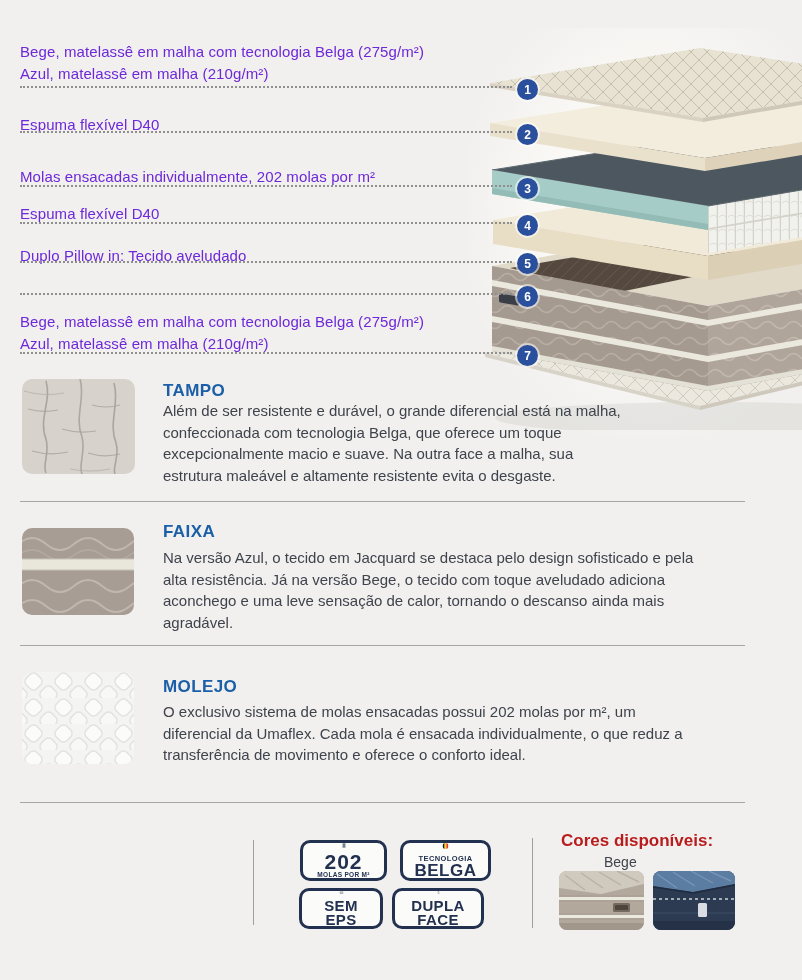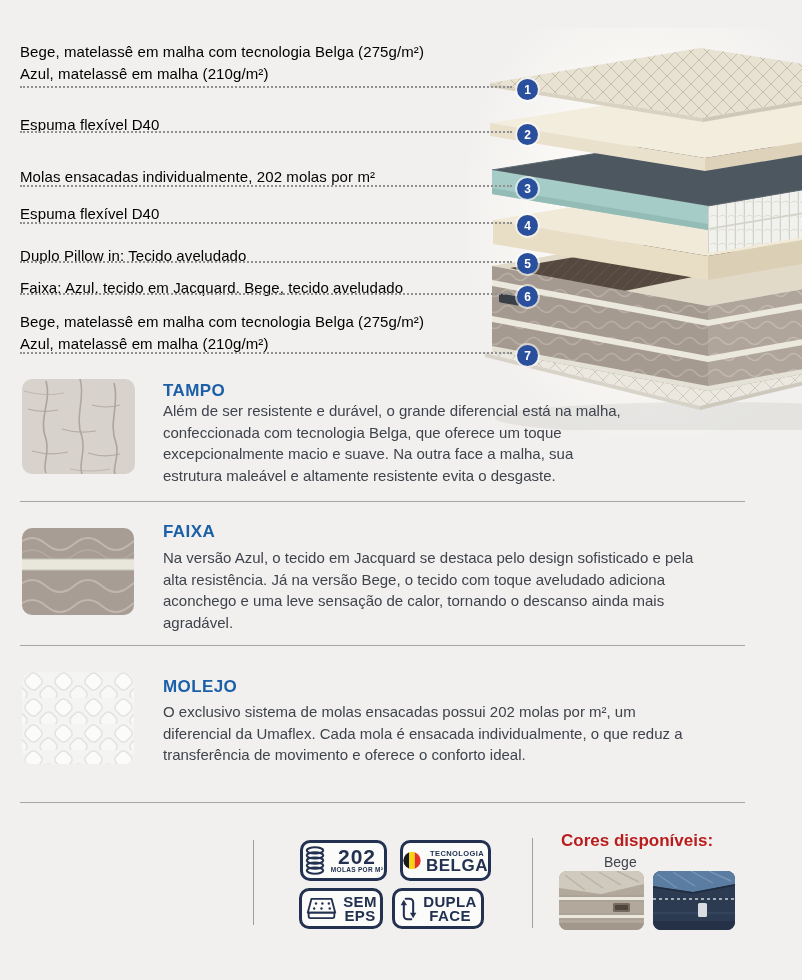--- a/index.html
+++ b/index.html
@@ -6,21 +6,21 @@
   .page{
     position:relative;width:802px;height:980px;overflow:hidden;
     background:#f1f0ee;
     font-family:"Liberation Sans", sans-serif;
     color:#3f434c;
   }
   
   .photo-bg{position:absolute;left:468px;top:28px;width:334px;height:410px;
     background:radial-gradient(ellipse at 55% 45%, #fbfaf7 35%, rgba(251,250,247,0) 75%);}
   .mattress-svg{position:absolute;left:475px;top:28px;width:327px;height:402px;}
-  .co-text{position:absolute;left:20px;font-size:15px;line-height:22px;color:#000000;letter-spacing:.1px;}
+  .co-text{position:absolute;left:20px;font-size:15px;line-height:22px;color:#6d28d9;letter-spacing:.1px;}
   .co-line{position:absolute;left:20px;width:492px;height:0;border-top:2px dotted #8f8f8f;}
   .co-dot{
     position:absolute;width:21px;height:21px;border-radius:50%;
     background:#2a4f9d;color:#fff;font-size:12px;font-weight:bold;
     display:flex;align-items:center;justify-content:center;
     box-shadow:0 0 0 2px rgba(255,255,255,.55);
   }
   
   .feature{position:absolute;left:0;width:802px;}
   .thumb{position:absolute;left:22px;border-radius:10px;overflow:hidden;display:block;}
@@ -31,20 +31,21 @@
   
   .specs{position:absolute;left:28px;top:845px;width:218px;font-size:16px;line-height:19px;}
   .sp-l{font-weight:bold;color:#1a5fa8;}
   .sp-v{color:#3f434c;margin-left:4px;}
   
   .badge{
     position:absolute;height:41px;box-sizing:border-box;
     background:#fbfbfa;border:3px solid #223150;border-radius:10px;
     display:flex;align-items:center;justify-content:center;gap:5px;
     color:#223150;
+    flex-direction:column;
   }
   .btxt{display:flex;flex-direction:column;align-items:center;justify-content:center;}
   .badge1 .t1{font-size:21px;font-weight:bold;line-height:18px;letter-spacing:1px;}
   .badge1 .t2{font-size:6.5px;font-weight:bold;letter-spacing:.3px;}
   .badge2 .t1{font-size:7.5px;font-weight:bold;letter-spacing:.4px;}
   .badge2 .t2{font-size:17px;font-weight:bold;line-height:15px;letter-spacing:.5px;}
   .badge34 .t1,.badge34 .t2{font-size:15px;font-weight:bold;line-height:13.5px;letter-spacing:.4px;}
   
   .cores-title{position:absolute;left:561px;top:831px;margin:0;font-size:17px;font-weight:bold;color:#b91c1c;}
   .cor-label{position:absolute;font-size:14px;color:#3f434c;}
@@ -172,23 +173,20 @@
     </div>
 
   <div class="co-text" style="top:245px">
     <div>Duplo Pillow in: Tecido aveludado</div>
   </div>
   <div class="co-line" style="top:261px"></div>
   <div class="co-dot" style="left:517px;top:253px">
       <span>5</span>
     </div>
 
-  <div class="co-text" style="top:277px">
-    <div>Faixa: Azul, tecido em Jacquard. Bege, tecido aveludado</div>
-  </div>
   <div class="co-line" style="top:293px"></div>
   <div class="co-dot" style="left:517px;top:286px">
       <span>6</span>
     </div>
 
   <div class="co-text" style="top:311px">
     <div>Bege, matelassê em malha com tecnologia Belga (275g/m²)</div>
       <div>Azul, matelassê em malha (210g/m²)</div>
   </div>
   <div class="co-line" style="top:352px"></div>

